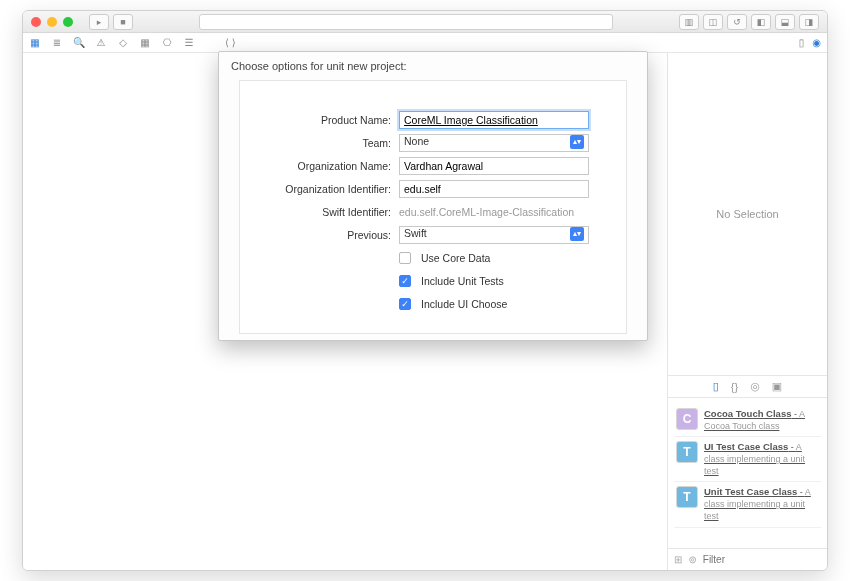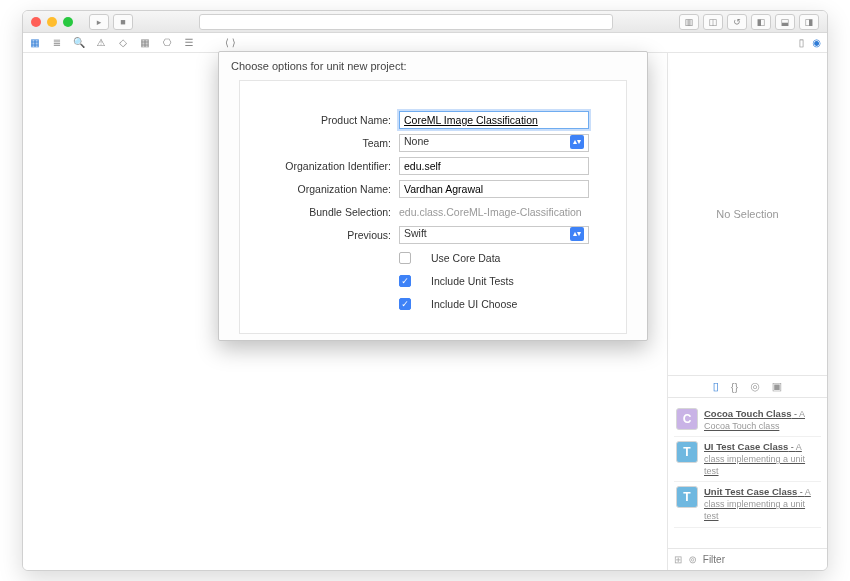--- a/index.html
+++ b/index.html
@@ -228,21 +228,21 @@
     border-radius:2px;
     color:#fff;
     font-size:8px;
     display:flex;
     flex-direction:column;
     align-items:center;
     justify-content:center;
     line-height:6px;
   }
   .readonly { font-size:10.5px; color:#999; }
-  .cbrow { display:flex; align-items:center; gap:20px; font-size:10.5px; }
+  .cbrow { display:flex; align-items:center; gap:10px; font-size:10.5px; }
   .cb {
     width:12px; height:12px;
     border:1px solid #b8b8b8;
     border-radius:2px;
     display:flex; align-items:center; justify-content:center;
     font-size:9px;
     background:#fff;
   }
   .cb.checked { background:#3e82f7; border-color:#3e82f7; color:#fff; }
   .sheet-foot {
@@ -376,37 +376,37 @@
         <div class="lbl">Team:</div>
         <div class="ctl">
           <div class="sel">
             <span>None</span>
             <span class="arrow">▴▾</span>
           </div>
         </div>
       </div>
 
       <div class="row">
+        <div class="lbl">Organization Name:</div>
+        <div class="ctl">
+            <input class="txt" value="Vardhan Agrawal" style="">
+          </div>
+      </div>
+
+      <div class="row">
         <div class="lbl">Organization Identifier:</div>
         <div class="ctl">
             <input class="txt" value="edu.self" style="">
           </div>
       </div>
 
       <div class="row">
-        <div class="lbl">Organization Name:</div>
-        <div class="ctl">
-            <input class="txt" value="Vardhan Agrawal" style="">
-          </div>
-      </div>
-
-      <div class="row">
-        <div class="lbl">Bundle Selection:</div>
-        <div class="ctl">
-            <span class="readonly">edu.class.CoreML-Image-Classification</span>
+        <div class="lbl">Swift Identifier:</div>
+        <div class="ctl">
+            <span class="readonly">edu.self.CoreML-Image-Classification</span>
           </div>
       </div>
 
       <div class="row">
         <div class="lbl">Previous:</div>
         <div class="ctl">
           <div class="sel">
             <span>Swift</span>
             <span class="arrow">▴▾</span>
           </div>

